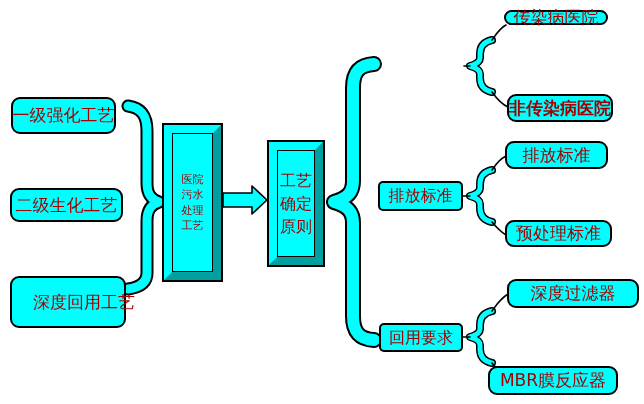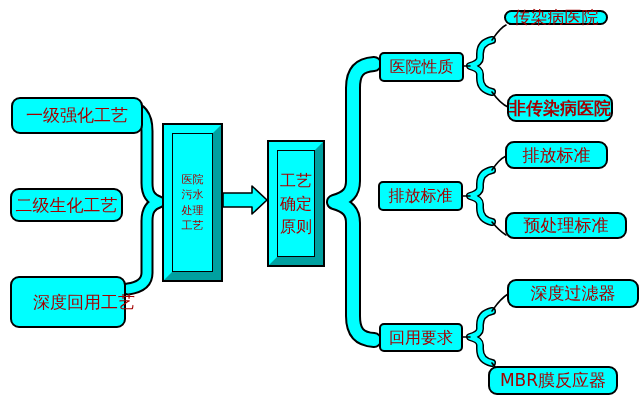--- a/index.html
+++ b/index.html
@@ -67,21 +67,21 @@
       <path d="M492,92 C497,99 501,104 508,107"></path>
       <path d="M492,170 C497,163 500,159 506,156"></path>
       <path d="M492,222 C497,228 501,232 506,235"></path>
       <path d="M492,311 C497,304 500,299 508,294"></path>
       <path d="M492,363 C497,370 501,375 509,380"></path>
     </g>
 
     <polygon points="223,193 252,193 252,186 267,200 252,214 252,207 223,207" fill="#00ffff" stroke="#000000" stroke-width="1.6" stroke-linejoin="round"></polygon>
   </svg>
 
-  <div class="node" style="left:11px;top:97px;width:132px;height:37px;text-align:center;">一级强化工艺</div>
+  <div class="node" style="left:11px;top:97px;width:105px;height:37px;text-align:center;">一级强化工艺</div>
   <div class="node" style="left:10px;top:188px;width:113px;height:34px;">二级生化工艺</div>
   <div class="node" style="left:10px;top:276px;width:116px;height:52px;padding-left:32px;">深度回用工艺</div>
 
   <div class="box3d" style="left:162px;top:123px;width:61px;height:159px;">
     <div class="bevel"></div>
     <div class="panel">
       <div class="vtext">医院
 污水
 处理
 工艺</div>
@@ -90,24 +90,23 @@
 
   <div class="box3d" style="left:267px;top:140px;width:58px;height:127px;">
     <div class="bevel"></div>
     <div class="panel">
       <div class="vtext big">工艺
 确定
 原则</div>
     </div>
   </div>
 
-  <div class="node cat" style="left:379px;top:52px;width:85px;height:30px;">医院性质</div>
   <div class="node cat" style="left:378px;top:181px;width:85px;height:30px;">排放标准</div>
   <div class="node cat" style="left:379px;top:323px;width:84px;height:29px;">回用要求</div>
 
   <div class="node" style="left:504px;top:10px;width:104px;height:15px;">传染病医院</div>
   <div class="node" style="left:507px;top:94px;width:106px;height:28px;font-weight:bold;">非传染病医院</div>
   <div class="node" style="left:505px;top:141px;width:103px;height:28px;">排放标准</div>
-  <div class="node" style="left:505px;top:212px;width:122px;height:27px;">预处理标准</div>
+  <div class="node" style="left:505px;top:220px;width:107px;height:27px;">预处理标准</div>
   <div class="node" style="left:507px;top:279px;width:132px;height:29px;">深度过滤器</div>
   <div class="node" style="left:488px;top:366px;width:130px;height:29px;">MBR膜反应器</div>
 
 </div>
 
 </body></html>

